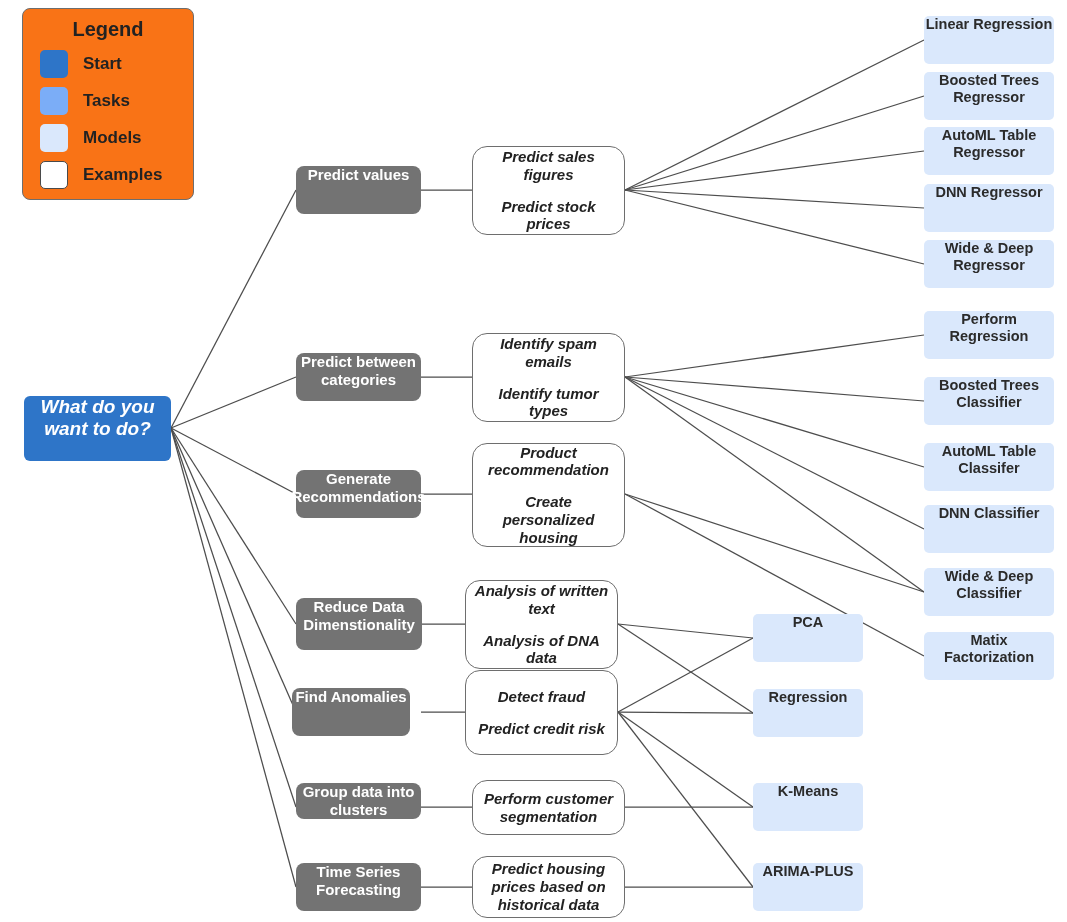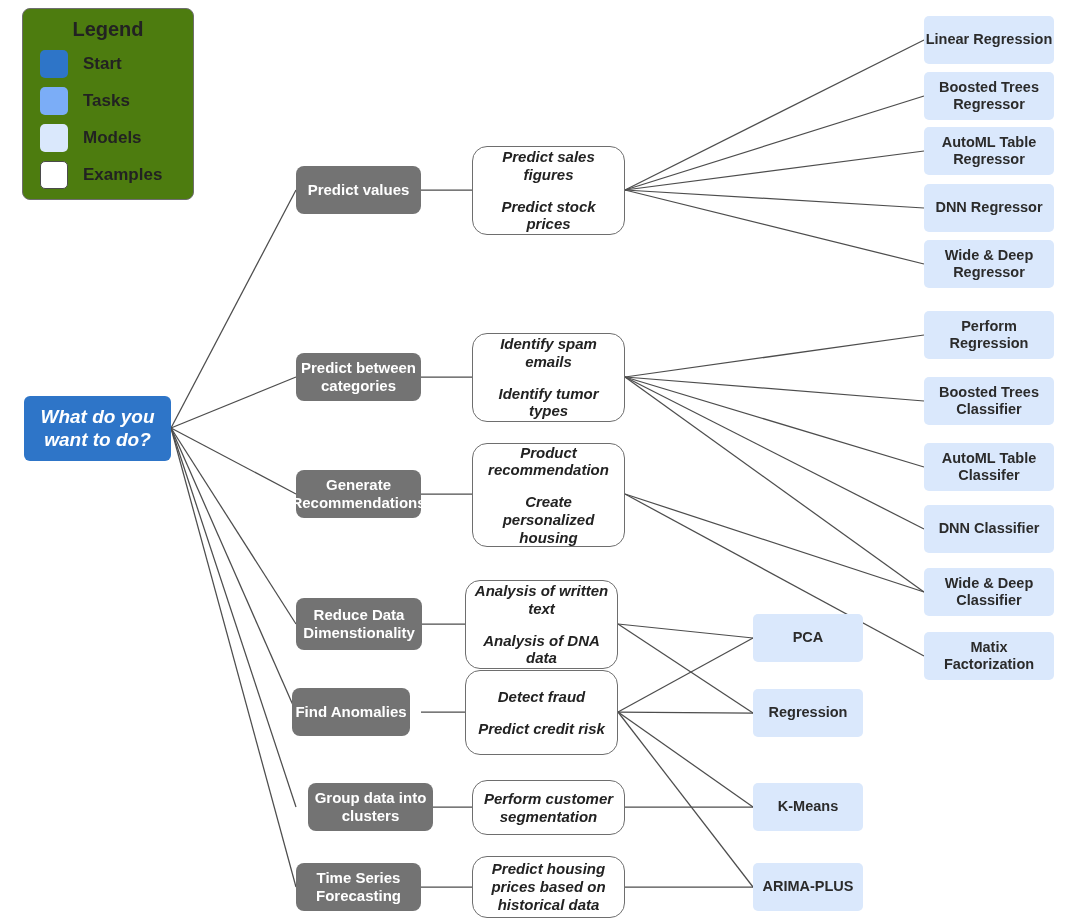--- a/index.html
+++ b/index.html
@@ -17,21 +17,20 @@
   }
   #edge-layer {
     position: absolute;
     left: 0; top: 0;
     width: 1067px; height: 922px;
     pointer-events: none;
   }
   .node {
     position: absolute;
     display: flex;
-    align-items: center;
     justify-content: center;
     text-align: center;
     border-radius: 7px;
     line-height: 1.18;
     z-index: 2;
   }
   .node-start {
     background: #2E75C8;
     color: #ffffff;
     font-weight: bold;
@@ -65,21 +64,21 @@
     justify-content: center;
   }
   .node-example .ex-line { padding: 0 6px; }
   .node-example .ex-line + .ex-line { margin-top: 14px; }
 
   
   #legend {
     position: absolute;
     left: 22px; top: 8px;
     width: 172px; height: 192px;
-    background: #4d7c0f;
+    background: #f97316;
     border: 1.4px solid #6E6E6E;
     border-radius: 8px;
     z-index: 3;
   }
   #legend-title {
     text-align: center;
     font-weight: bold;
     font-size: 20px;
     color: #222;
     margin-top: 9px;
@@ -189,21 +188,21 @@
   </div>
   <div class="node node-task" style="left:296px; top:470px; width:125px; height:48px;">
     <span>Generate Recommendations</span>
   </div>
   <div class="node node-task" style="left:296px; top:598px; width:126px; height:52px;">
     <span>Reduce Data Dimenstionality</span>
   </div>
   <div class="node node-task" style="left:292px; top:688px; width:118px; height:48px;">
     <span>Find Anomalies</span>
   </div>
-  <div class="node node-task" style="left:296px; top:783px; width:125px; height:48px;margin-left:12px;">
+  <div class="node node-task" style="left:296px; top:783px; width:125px; height:36px;">
     <span>Group data into clusters</span>
   </div>
   <div class="node node-task" style="left:296px; top:863px; width:125px; height:48px;">
     <span>Time Series Forecasting</span>
   </div>
 
   <div class="node node-example" style="left:472px; top:146px; width:153px; height:89px;">
     <div class="ex-line">Predict sales figures</div>
     <div class="ex-line">Predict stock prices</div>
   </div>

